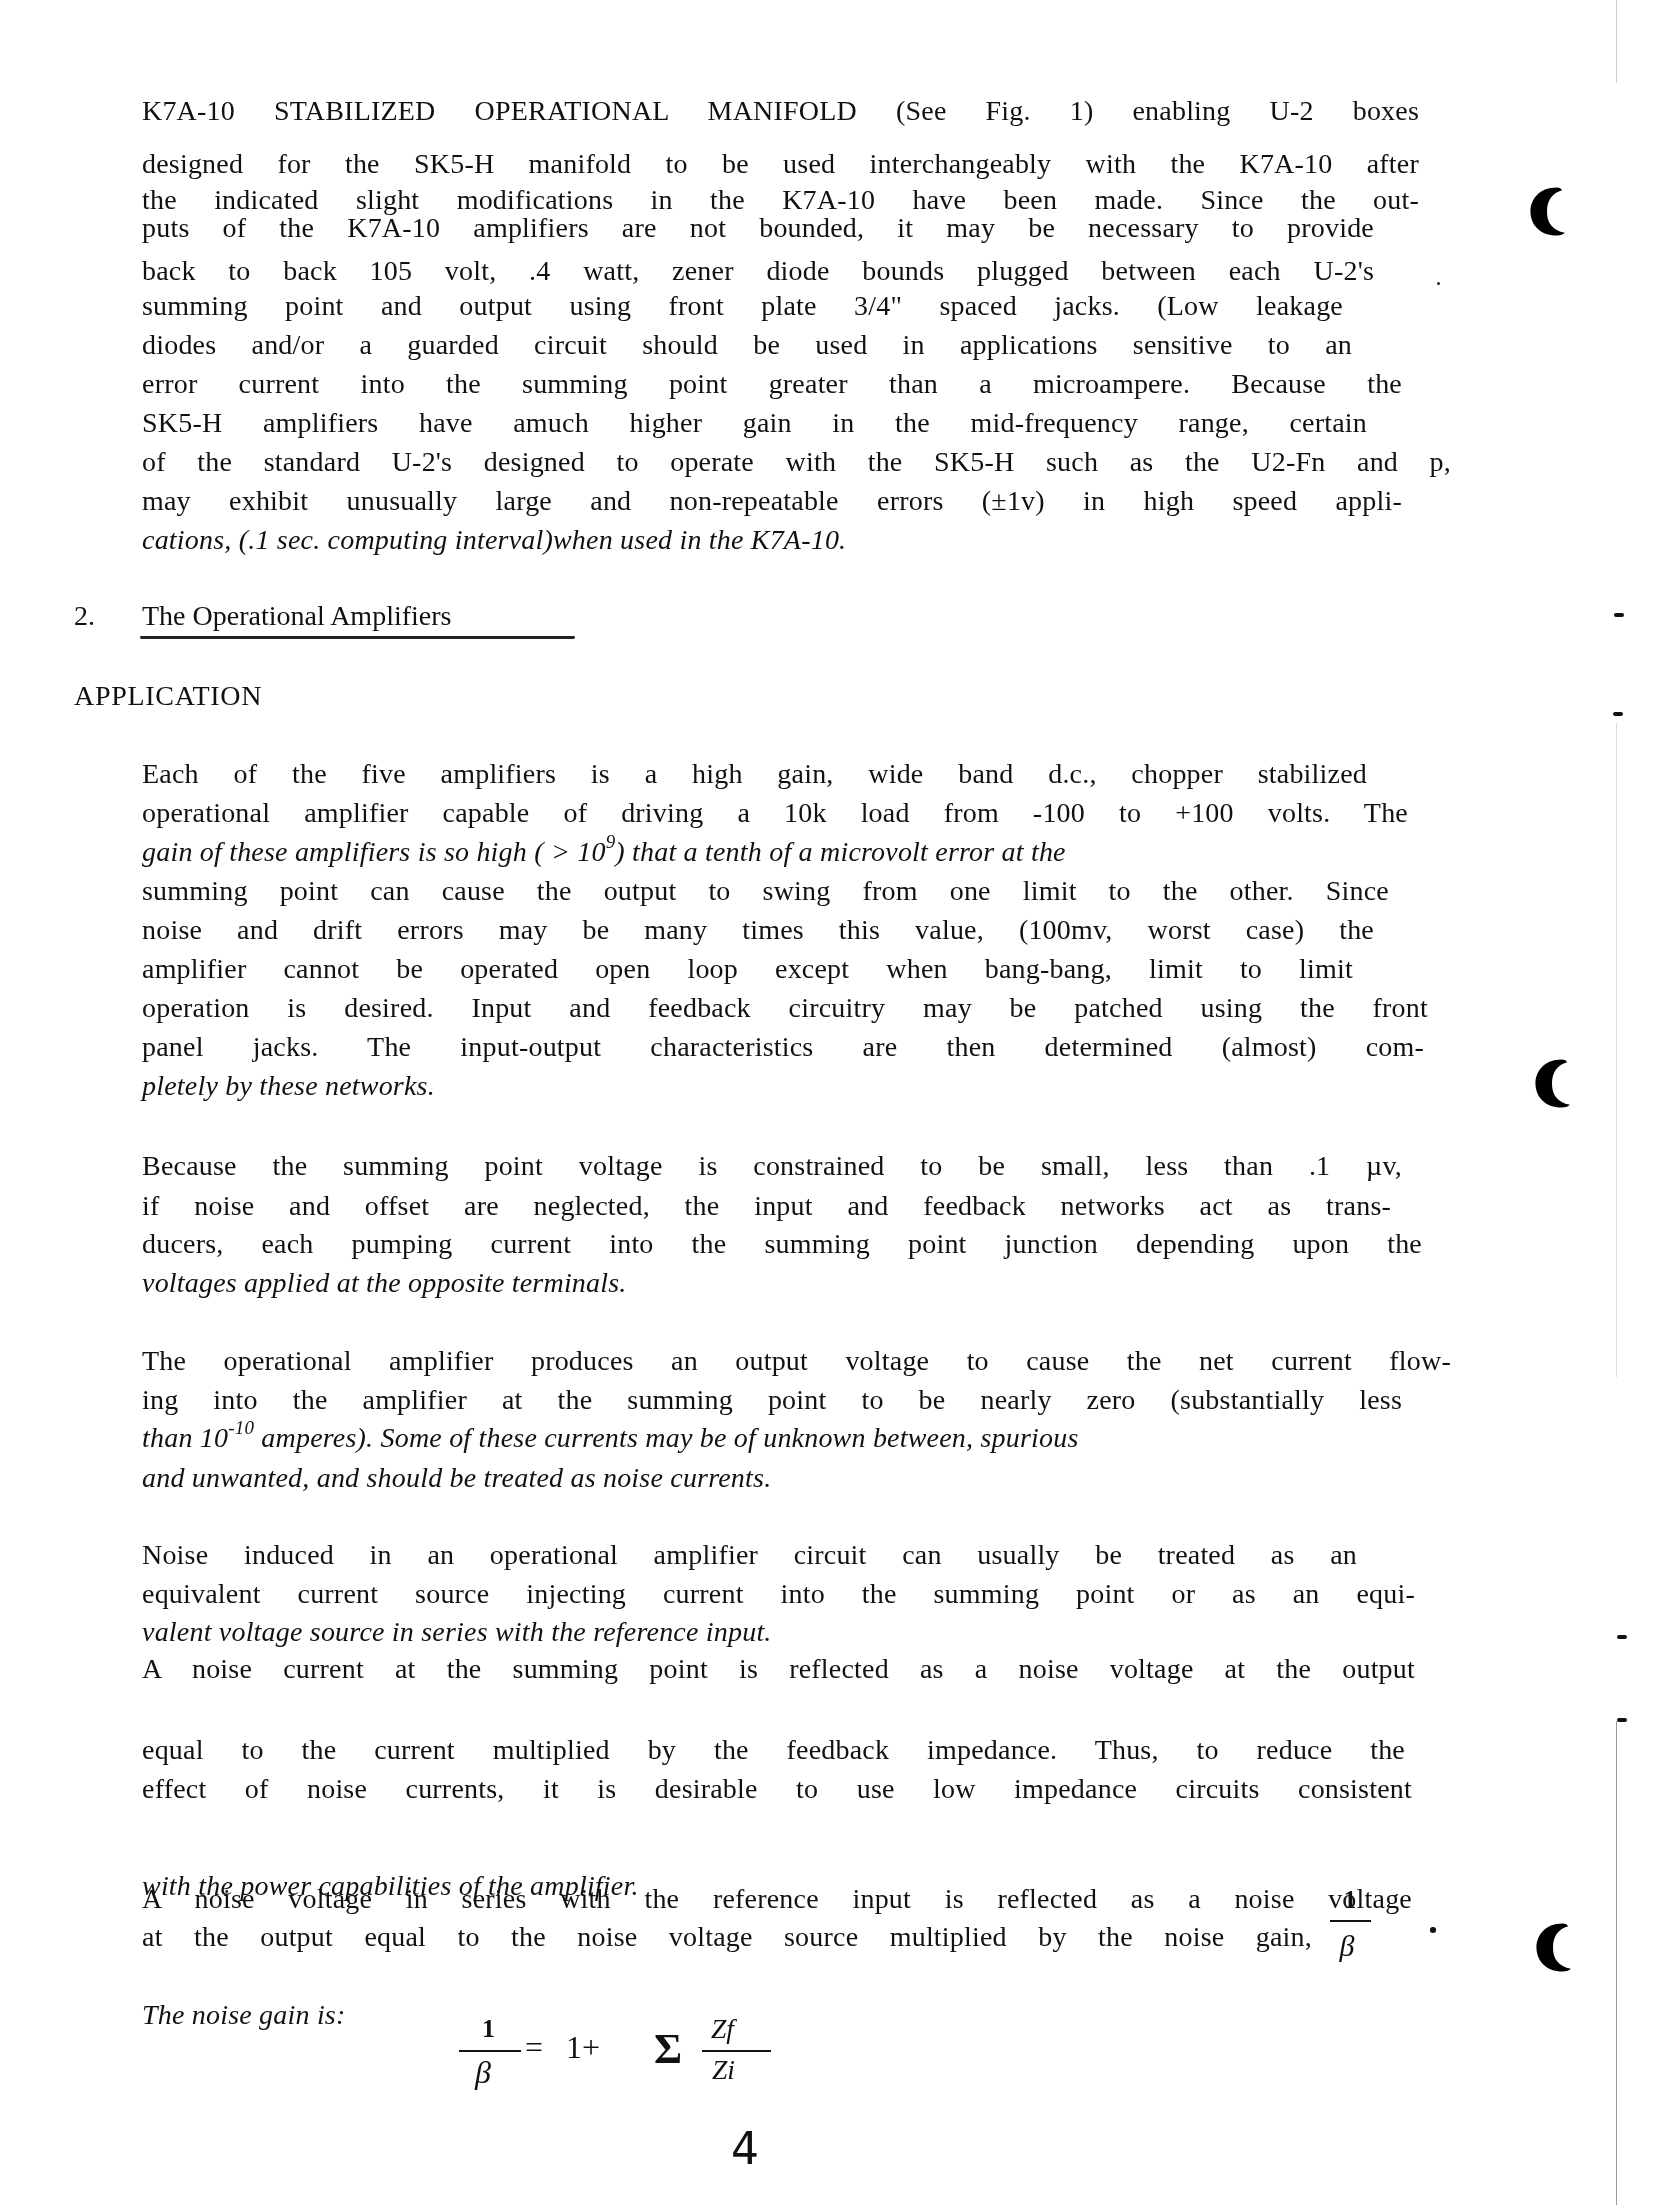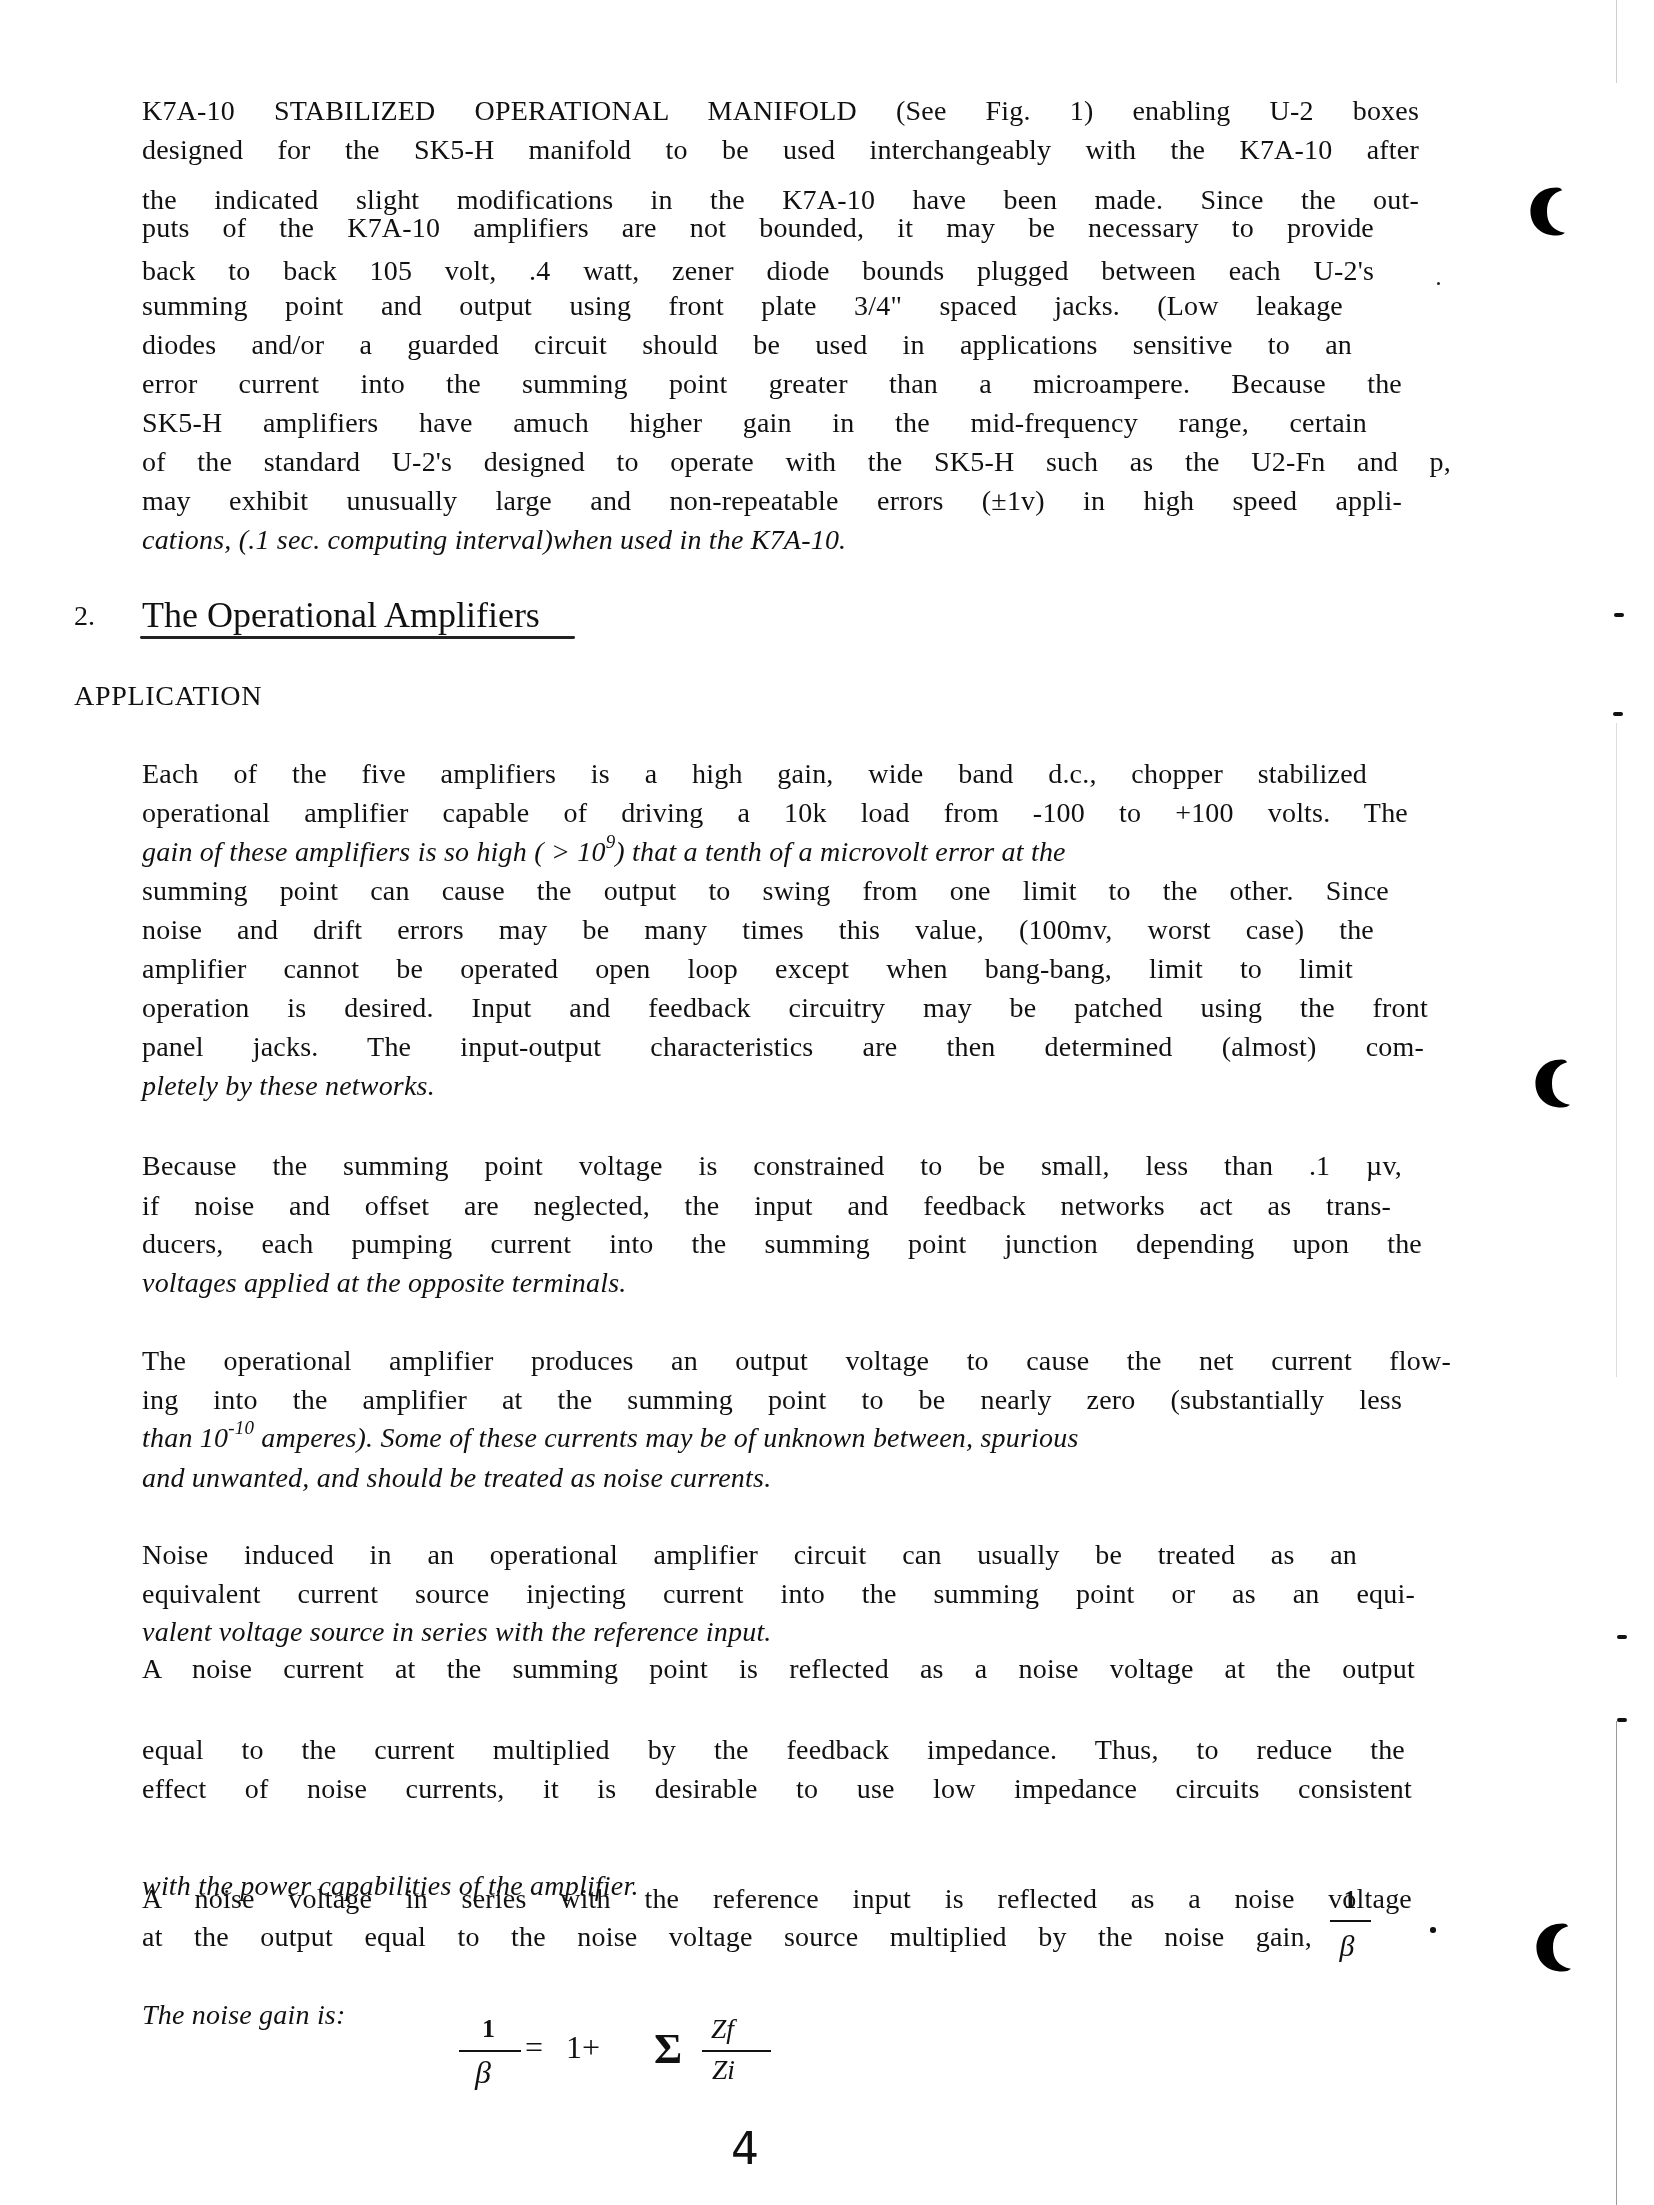--- a/index.html
+++ b/index.html
@@ -3,21 +3,21 @@
 <meta charset="utf-8">
 <style>
   html, body { margin: 0; padding: 0; background: #ffffff; }
   body { width: 1655px; height: 2205px; position: relative; overflow: hidden;
          font-family: "Liberation Serif", "DejaVu Serif", serif; color: #111111; }
   .page { position: absolute; left: 0; top: 0; width: 1655px; height: 2205px; background: #ffffff; }
   .line { position: absolute; left: 142px; width: 1277px; font-size: 28px; line-height: 33px;
           white-space: nowrap; text-align: justify; text-align-last: justify; letter-spacing: 0.2px; }
   .line.last { text-align-last: left; font-style: italic; }
   .heading-num { position: absolute; left: 74px; font-size: 28px; line-height: 33px; }
-  .heading-text { position: absolute; left: 142px; font-size: 36px; line-height: 33px; }
+  .heading-text { position: absolute; left: 142px; font-size: 28px; line-height: 33px; }
   .heading-underline { position: absolute; left: 140px; width: 435px; height: 2.8px; background: #222; top: 636px; border-radius: 1.4px; }
   .subhead { position: absolute; left: 74px; font-size: 28px; line-height: 33px; letter-spacing: 0.7px; }
   sup { font-size: 19px; line-height: 0; position: relative; top: -2.8px; }
   .frac-inline { position: absolute; left: 1330px; top: 1886px; width: 41px; height: 83px; }
   .frac-inline .num { position: absolute; left: 13.8px; top: 0; font-size: 25px; font-weight: bold; }
   .frac-inline .bar { position: absolute; left: 0; top: 34px; width: 41px; height: 2.1px; background: #111; }
   .frac-inline .den { position: absolute; left: 9.6px; top: 43px; font-size: 30px; font-style: italic; }
   .dot-after { position: absolute; left: 1430px; top: 1927px; width: 5.5px; height: 5.5px; background: #111; border-radius: 50%; }
   .formula { position: absolute; left: 456px; top: 2017px; width: 323px; height: 83px; }
   .formula .f { position: absolute; font-size: 32px; }
@@ -28,21 +28,21 @@
   .edge-mark { position: absolute; width: 9.6px; height: 4.1px; background: #111; border-radius: 2.1px; }
   .speck { position: absolute; width: 3.4px; height: 3.4px; background: #222; border-radius: 50%; }
 </style>
 </head>
 <body>
 
 <div class="page">
 
   <div>
     <div class="line" style="top:94px">K7A-10 STABILIZED OPERATIONAL MANIFOLD (See Fig.  1) enabling U-2 boxes</div>
-    <div class="line" style="top:133px">designed for the SK5-H manifold to be used interchangeably with the K7A-10 after</div>
+    <div class="line" style="top:147px">designed for the SK5-H manifold to be used interchangeably with the K7A-10 after</div>
     <div class="line" style="top:183px">the indicated slight modifications in the K7A-10 have been made.  Since the out-</div>
     <div class="line" style="top:211px; width:1232px">puts of the K7A-10 amplifiers are not bounded, it may be necessary to provide</div>
     <div class="line" style="top:254px; width:1232px">back to back 105 volt, .4 watt, zener diode bounds plugged between each U-2's</div>
     <div class="line" style="top:289px; width:1201px">summing point and output using front plate 3/4" spaced jacks.  (Low leakage</div>
     <div class="line" style="top:328px; width:1210px">diodes and/or a guarded circuit should be used in applications sensitive to an</div>
     <div class="line" style="top:367px; width:1260px">error current into the summing point greater than a microampere.  Because the</div>
     <div class="line" style="top:406px; width:1225px">SK5-H amplifiers have amuch higher gain in the mid-frequency range, certain</div>
     <div class="line" style="top:445px; width:1309px">of the standard U-2's designed to operate with the SK5-H such as the U2-Fn and p,</div>
     <div class="line" style="top:484px; width:1260px">may exhibit unusually large and non-repeatable errors (±1v) in high speed appli-</div>
     <div class="line last" style="top:523px">cations, (.1 sec. computing interval)when used in the K7A-10.</div>

